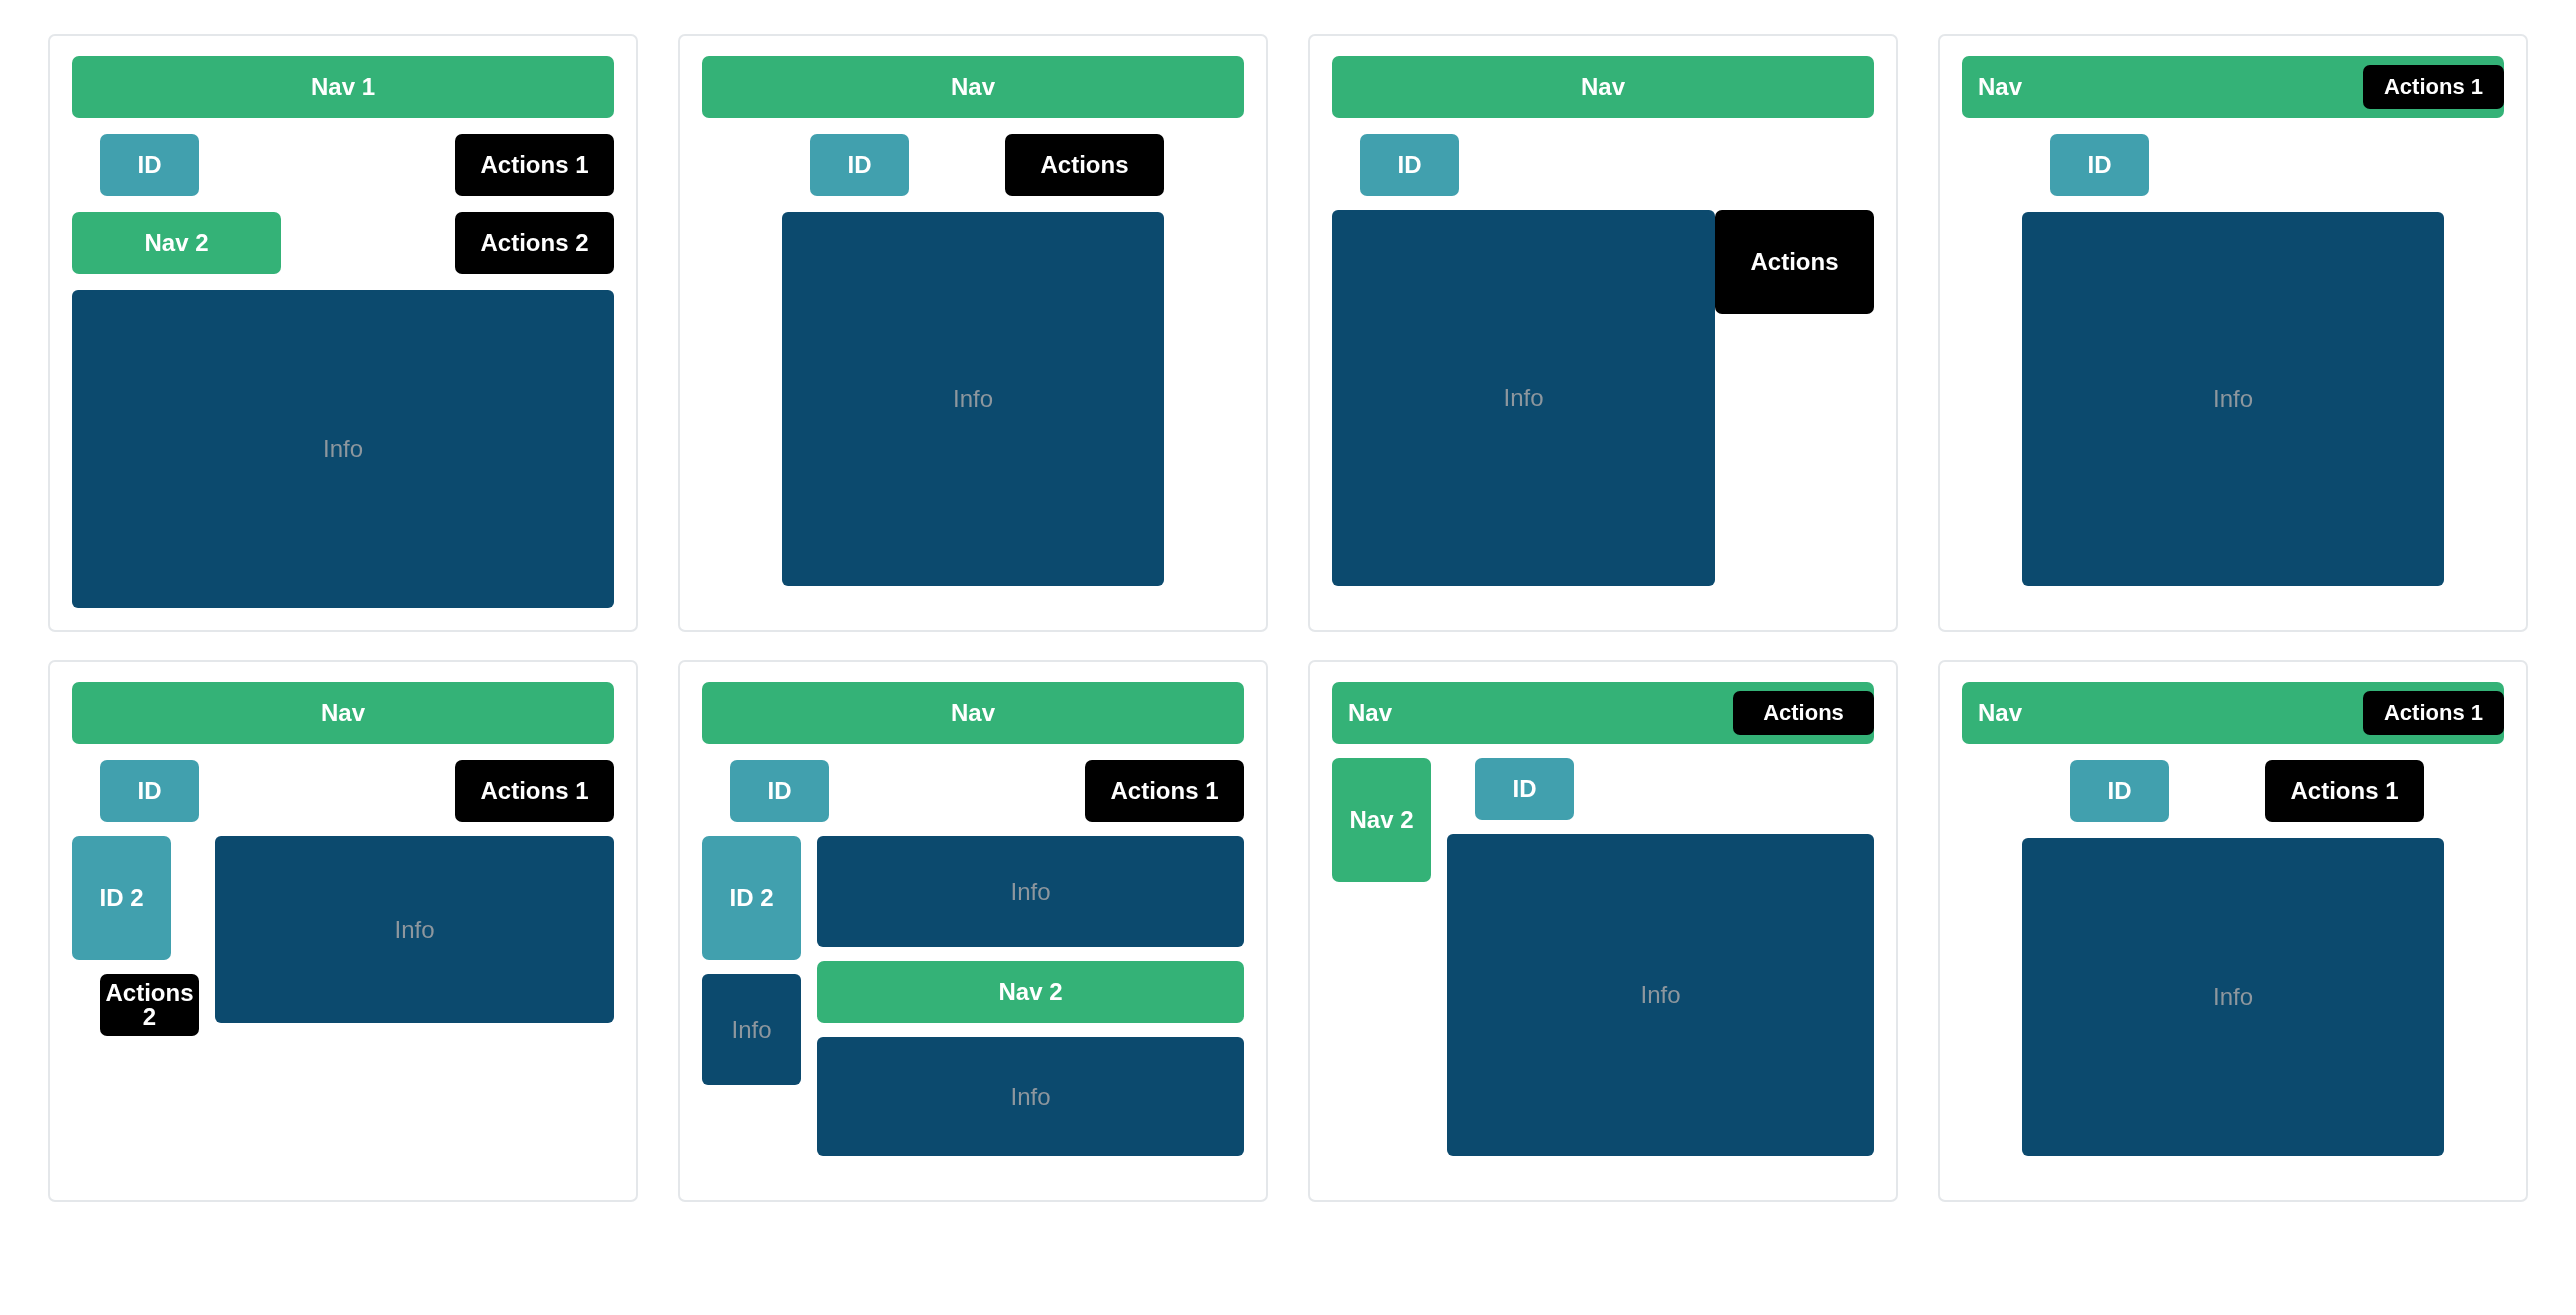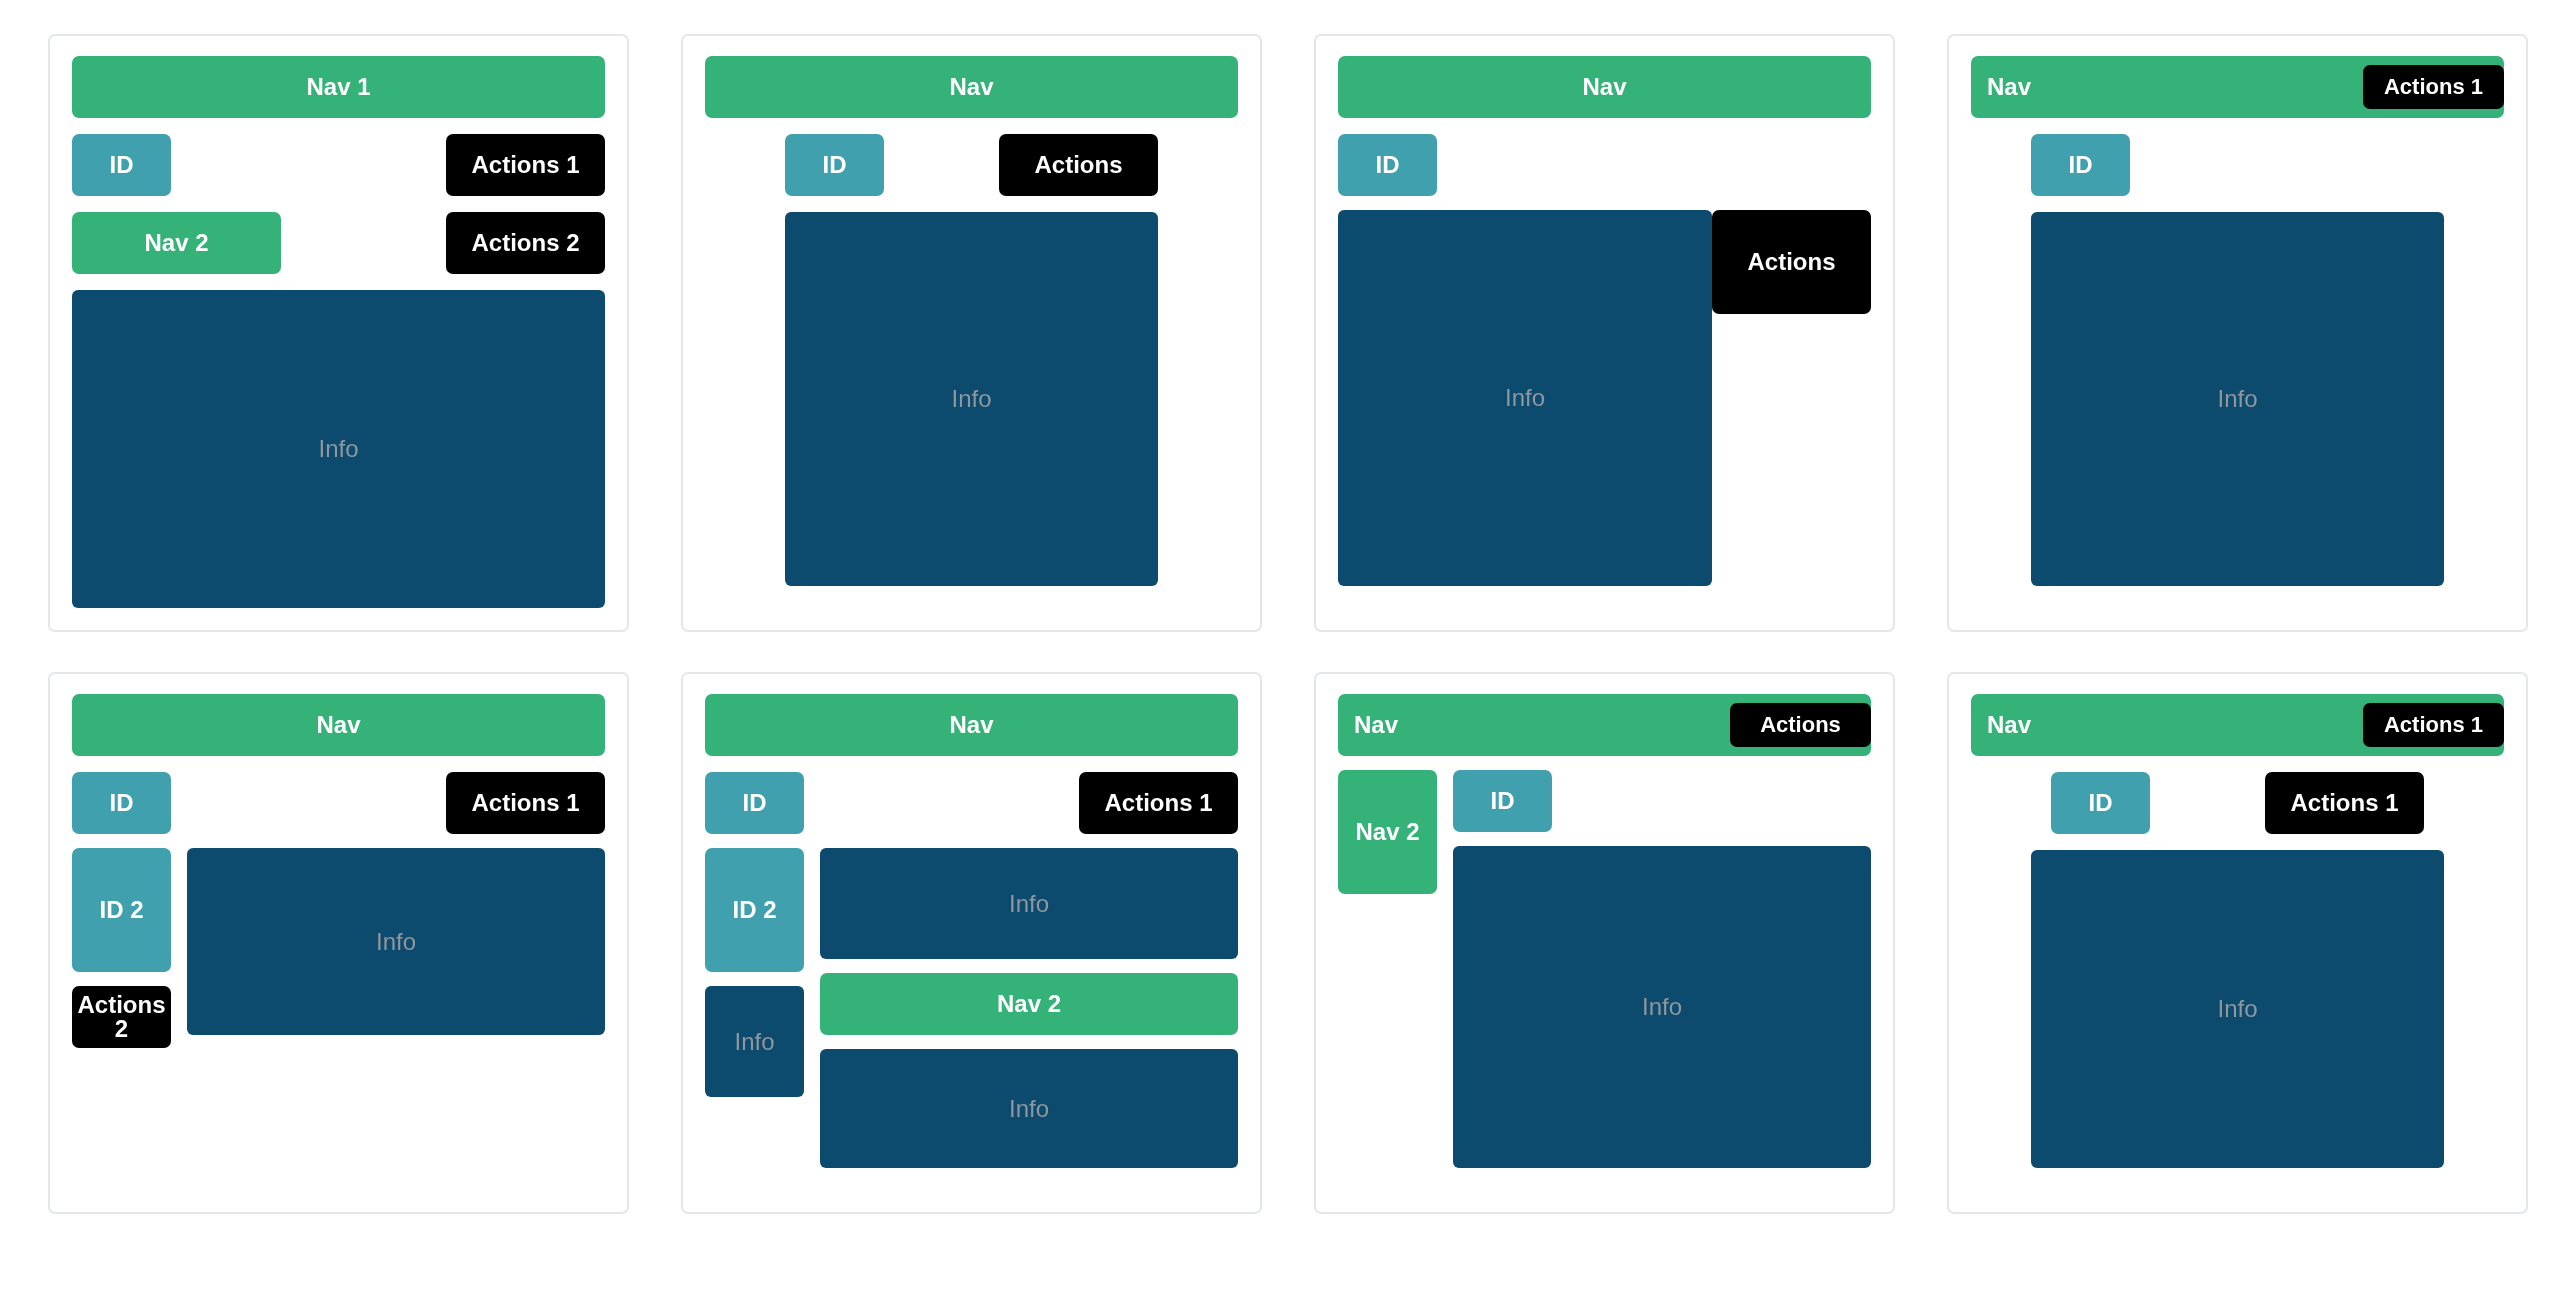--- a/index.html
+++ b/index.html
@@ -8,21 +8,21 @@
     height: 1316px;
     background: #ffffff;
     font-family: "Liberation Sans", sans-serif;
   }
   .grid {
     width: 2576px;
     height: 1220px;
     display: grid;
     grid-template-columns: repeat(4, 1fr);
     grid-template-rows: repeat(2, 1fr);
-    gap: 16px;
+    gap: 4px;
     padding: 22px 30px 24px 30px;
   }
   .cardwrap { padding: 12px 18px; }
   .card {
     width: 100%;
     height: 100%;
     background: #ffffff;
     border: 2px solid #e4e7ea;
     border-radius: 7px;
     padding: 20px 22px 22px 22px;
@@ -56,21 +56,21 @@
     justify-content: center;
   }
 
   .navbar { height: 62px; width: 100%; }
   .navbar-left { justify-content: flex-start; padding-left: 16px; position: relative; }
 
   .row { display: flex; align-items: flex-start; }
   .spacer { flex: 1 1 auto; }
 
   
-  .id-sq      { width: 99px; height: 62px; }
+  .id-sq      { width: 99px; height: 62px; margin-left: 28px; }
   .id-tall    { width: 99px; height: 124px; }
   .act-sq     { width: 159px; height: 62px; }
   .act-tall   { width: 159px; height: 104px; }
   .act-inbar  { width: 141px; height: 44px; font-size: 22px; }
   .nav2-wide  { width: 209px; height: 62px; }
   .nav2-tall  { width: 99px; height: 124px; }
   .mt16 { margin-top: 16px; }
 
   
   .c1-info { flex: 1 1 auto; margin-top: 16px; height: 318px; }

